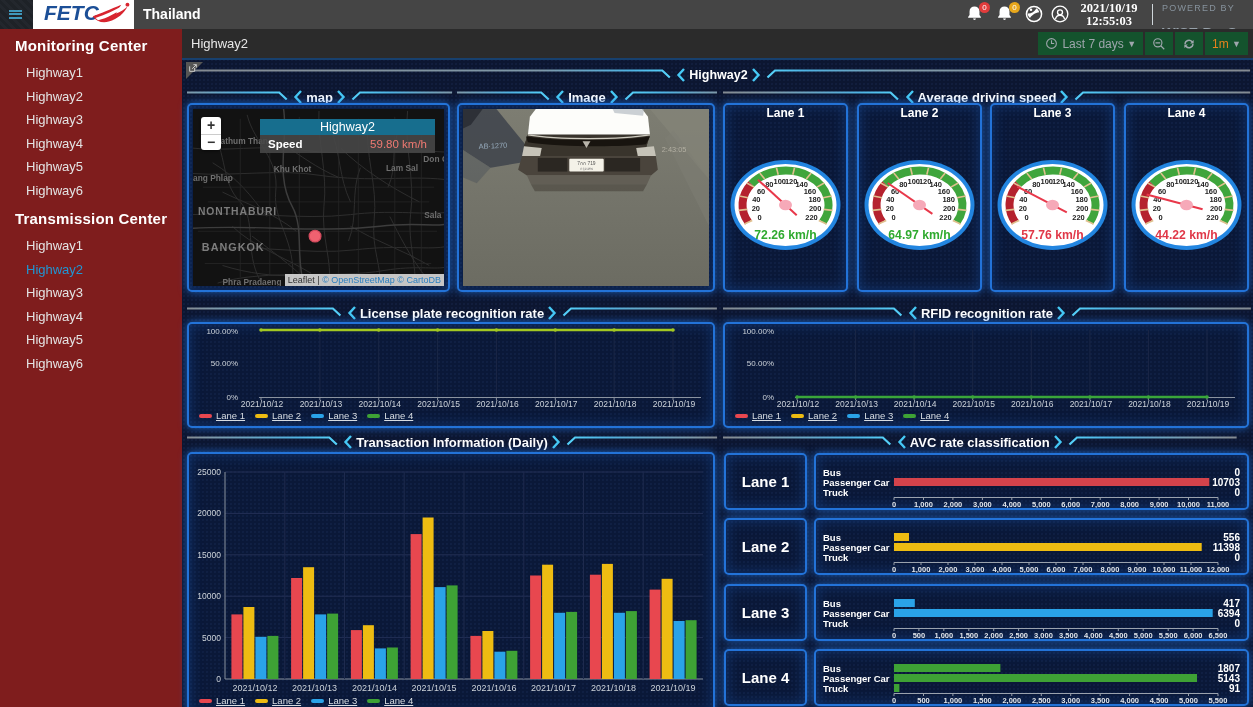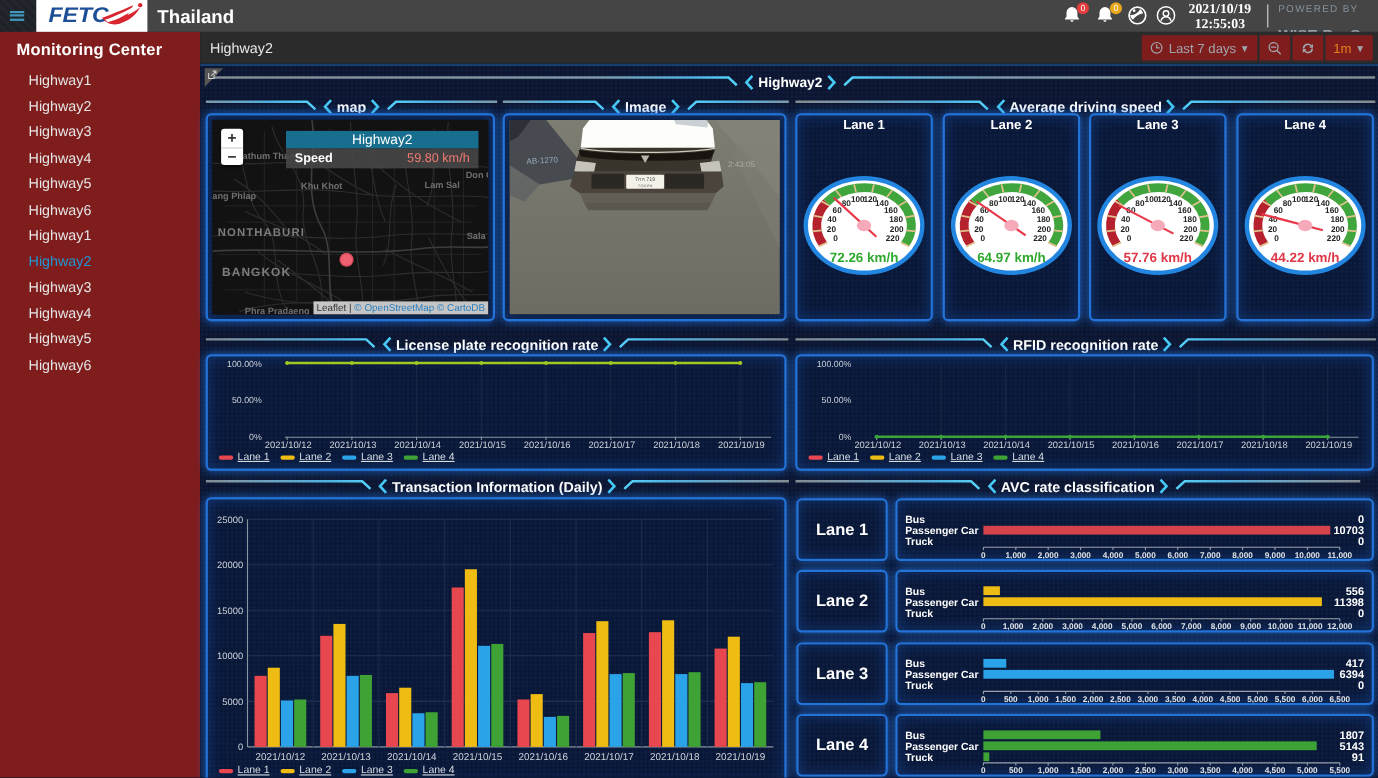--- a/index.html
+++ b/index.html
@@ -4,38 +4,38 @@
 <style>
 html,body{margin:0;padding:0;background:#0c1631;font-family:"Liberation Sans",sans-serif;}
 #app{position:relative;width:1253px;height:707px;overflow:hidden;background:#0c1631;}
 
 #topbar{position:absolute;left:0;top:0;width:1253px;height:29px;background:#454545;}
 #tb-dark{position:absolute;left:0;top:0;width:33px;height:29px;background:repeating-linear-gradient(45deg,#1e2227 0 3px,#23272d 3px 6px);}
 #burger{position:absolute;left:8.5px;top:9.5px;width:13px;height:10px;}
 #burger div{height:2px;background:#3f98bc;margin-bottom:1.8px;}
 #logo{position:absolute;left:33px;top:0;width:101px;height:29px;background:#fff;}
 #logo .fetc{position:absolute;left:11px;top:3px;font-size:21px;font-weight:bold;font-style:italic;color:#1c4f97;letter-spacing:0px;transform:scaleY(0.92);transform-origin:left top;}
-#tb-title{position:absolute;left:143px;top:6px;font-size:17px;font-weight:bold;color:#fff;}
+#tb-title{position:absolute;left:143px;top:6px;font-size:14px;font-weight:bold;color:#fff;}
 .bell{position:absolute;top:5px;width:20px;height:20px;}
 .badge{position:absolute;top:-3px;right:-4px;width:11px;height:11px;border-radius:6px;font-size:8px;color:#fff;text-align:center;line-height:11px;}
 #datebox{position:absolute;left:1076px;top:2px;width:66px;text-align:center;color:#fff;font-family:"Liberation Serif",serif;font-weight:bold;font-size:12.5px;line-height:13px;}
 #pdiv{position:absolute;left:1152px;top:4px;width:1px;height:21px;background:#cfd6da;}
 #powered{position:absolute;left:1162px;top:3px;color:#97a1a9;}
 #powered .p1{font-size:9px;letter-spacing:1.2px;color:#86929c;}
 #powered .p2{font-size:14.5px;font-weight:bold;margin-top:12px;letter-spacing:-0.3px;}
 
 #sidebar{position:absolute;left:0;top:29px;width:182px;height:678px;background:#7f1d1d;color:#e4e4e4;padding-top:0;box-sizing:border-box;}
 .sb-h{padding:8px 0 7px 15px;font-size:15px;line-height:17px;font-weight:bold;color:#fff;letter-spacing:.2px;}
 .sb-i{padding:4px 0 4px 26px;font-size:13px;line-height:15.5px;}
 .sb-i.act{color:#2196d3;}
 
 #toolbar{position:absolute;left:182px;top:29px;width:1071px;height:29px;background:#2b2b2b;}
 #crumb{position:absolute;left:9px;top:7px;font-size:13px;color:#e8e8e8;}
 #tools{position:absolute;right:5px;top:3px;height:23px;display:flex;align-items:center;}
-.tbtn{height:23px;display:flex;align-items:center;background:#7f1d1d;color:#9fa6ad;font-size:12px;padding:0 7px;margin-left:2px;}
+.tbtn{height:23px;display:flex;align-items:center;background:#14532d;color:#9fa6ad;font-size:12px;padding:0 7px;margin-left:2px;}
 
 #content{position:absolute;left:182px;top:58px;width:1071px;height:649px;background:#0c1631;background-image:radial-gradient(rgba(90,130,210,0.07) 1px, transparent 1.2px);background-size:4px 4px;}
 #content .topline{position:absolute;left:0;top:0;width:1071px;height:2px;background:#17406e;}
 .panel{position:absolute;box-sizing:border-box;background:#0a1838;background-image:radial-gradient(rgba(90,130,210,0.07) 1px, transparent 1.2px);background-size:4px 4px;border:2px solid #2373d8;border-radius:5px;box-shadow:0 0 9px rgba(35,120,230,.75), inset 0 0 14px rgba(30,110,220,.35);}
 
 .hdr{position:absolute;display:flex;align-items:center;height:16px;}
 .hdr .tx{color:#fff;font-size:13px;font-weight:bold;white-space:nowrap;padding:0 1px;}
 .hdr svg{display:block;}
 .leg{position:absolute;display:flex;font-size:9.5px;color:#d8dde2;align-items:center;text-decoration:underline;}
 .leg .m{width:13px;height:4px;border-radius:2px;margin:0 4px 0 10px;}
@@ -95,20 +95,21 @@
       </div>
   </div>
   <div id="sidebar">
     <div class="sb-h">Monitoring Center</div>
     <div class="sb-i">Highway1</div>
     <div class="sb-i">Highway2</div>
     <div class="sb-i">Highway3</div>
     <div class="sb-i">Highway4</div>
     <div class="sb-i">Highway5</div>
     <div class="sb-i">Highway6</div>
+    <div class="sb-h">Transmission Center</div>
     <div class="sb-i">Highway1</div>
     <div class="sb-i act">Highway2</div>
     <div class="sb-i">Highway3</div>
     <div class="sb-i">Highway4</div>
     <div class="sb-i">Highway5</div>
     <div class="sb-i">Highway6</div>
   </div>
   <div id="toolbar">
     <div id="crumb">Highway2</div>
     <div id="tools">

